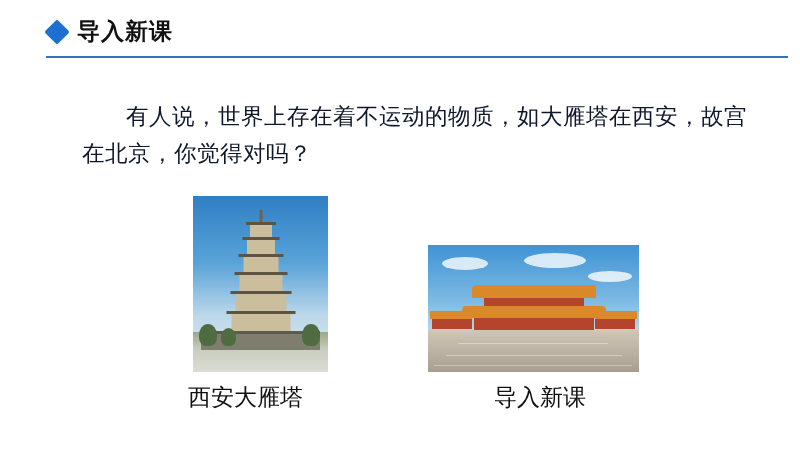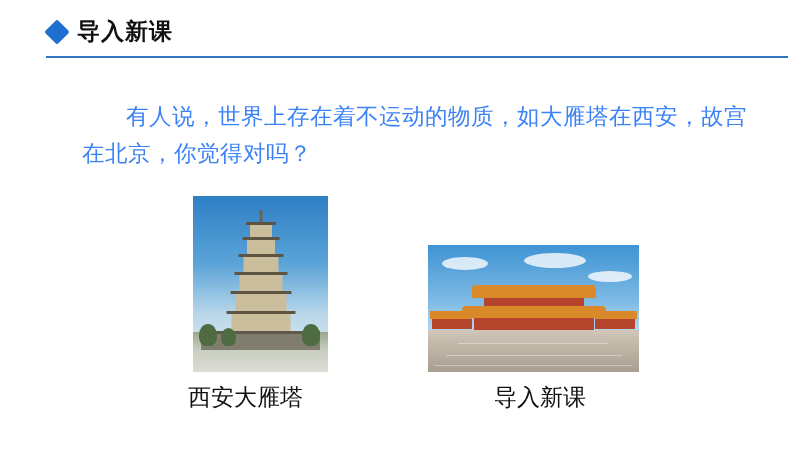--- a/index.html
+++ b/index.html
@@ -111,21 +111,21 @@
   }
 
   
   .question {
     position: absolute;
     left: 66px;
     top: 98px;
     width: 680px;
     font-family: "DejaVu Serif", serif;
     font-size: 22.5px;
-    color: #3b82f6;
+    color: #0f172a;
     line-height: 37px;
     text-indent: 44px;
     letter-spacing: 0.5px;
   }
 
   
   .photo {
     position: absolute;
     overflow: hidden;
     background: #cfd8e0;

